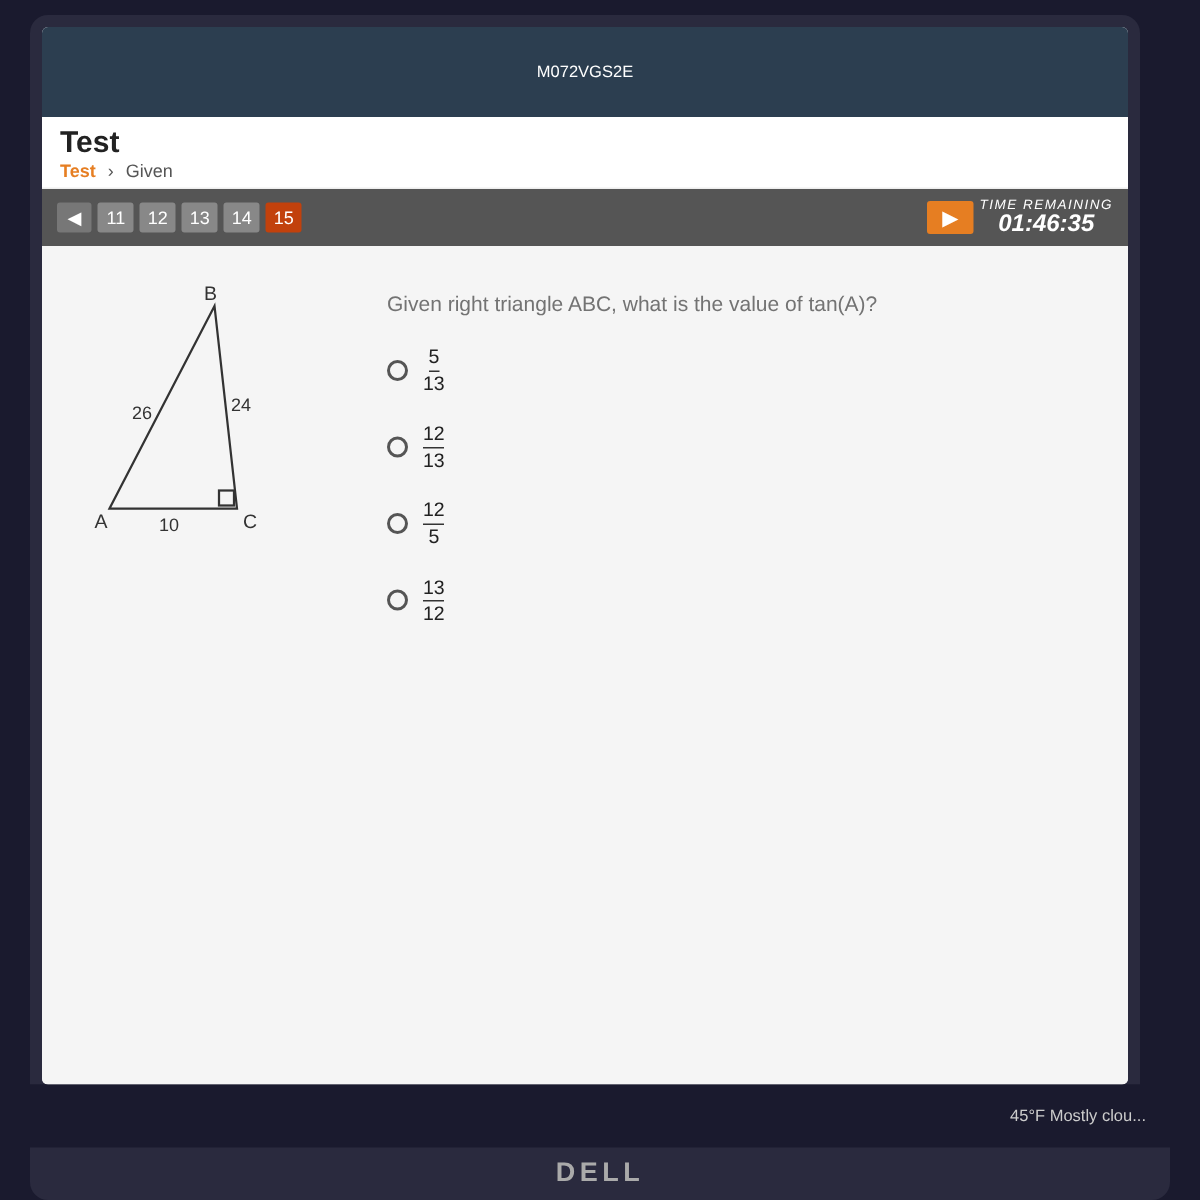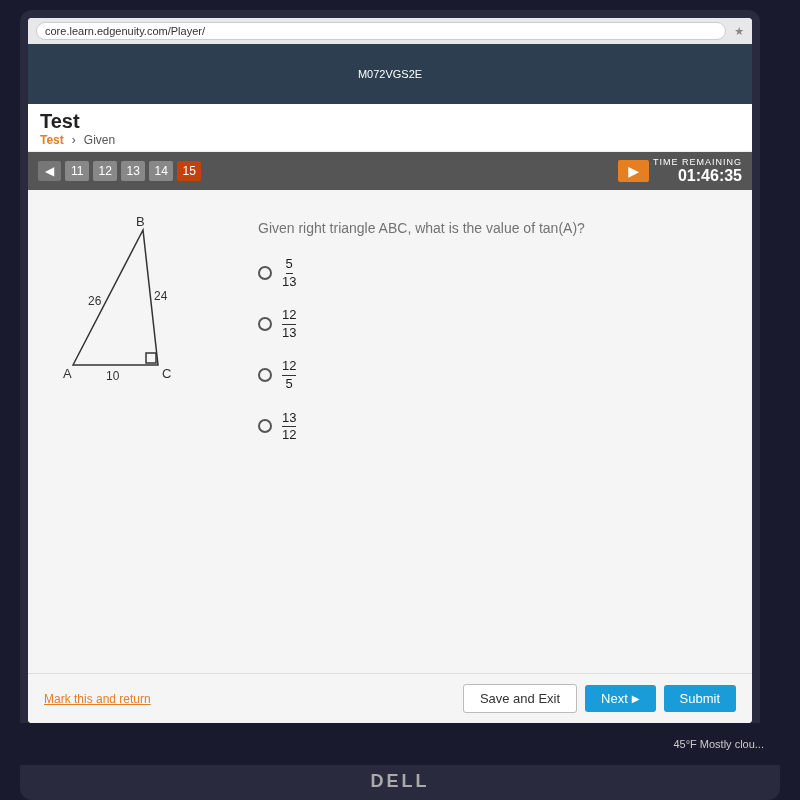--- a/index.html
+++ b/index.html
@@ -109,21 +109,22 @@
       color: #fff;
       border: none;
       padding: 3px 10px;
       cursor: pointer;
       font-size: 14px;
       border-radius: 2px;
     }
     .time-remaining {
       color: #fff;
       font-size: 11px;
-      text-align: right;
+      text-align: center;
+      font-style: italic;
     }
     .time-remaining .label {
       font-size: 9px;
       letter-spacing: 1px;
     }
     .time-remaining .time {
       font-size: 16px;
       font-weight: bold;
     }
     
@@ -262,24 +263,20 @@
 </head>
 <body>
 
 <div style="width:800px; height:800px; overflow:hidden; background:#1a1a2e; display:flex; flex-direction:column; align-items:center;">
 
   <div style="width:760px; margin-top:10px; flex:1; display:flex; flex-direction:column;">
     <div class="laptop-outer" style="flex:1; display:flex; flex-direction:column;">
 
       <div class="screen" style="flex:1; display:flex; flex-direction:column;">
 
-        <div class="browser-bar">
-          <span class="url-bar">core.learn.edgenuity.com/Player/</span>
-          <span class="star-icon">★</span>
-        </div>
 
         <div class="app-header">
           <span>M072VGS2E</span>
         </div>
 
         <div class="page-title-bar">
           <h1>Test</h1>
           <div class="breadcrumb-row">
             <span class="active-crumb">Test</span>
             <span>›</span>
@@ -355,28 +352,20 @@
               <span class="fraction">
                 <span class="numerator">13</span>
                 <span class="denominator">12</span>
               </span>
             </div>
           </div>
         </div>
 
         <div style="flex:1; background:#f5f5f5;"></div>
 
-        <div class="footer-bar">
-          <button class="mark-link">Mark this and return</button>
-          <div class="footer-buttons">
-            <button class="btn-save">Save and Exit</button>
-            <button class="btn-next">Next</button>
-            <button class="btn-submit">Submit</button>
-          </div>
-        </div>
 
       </div>
 
     </div>
 
     <div class="taskbar">
       <span>45°F  Mostly clou...</span>
     </div>
 
     <div class="dell-bar">DELL</div>

